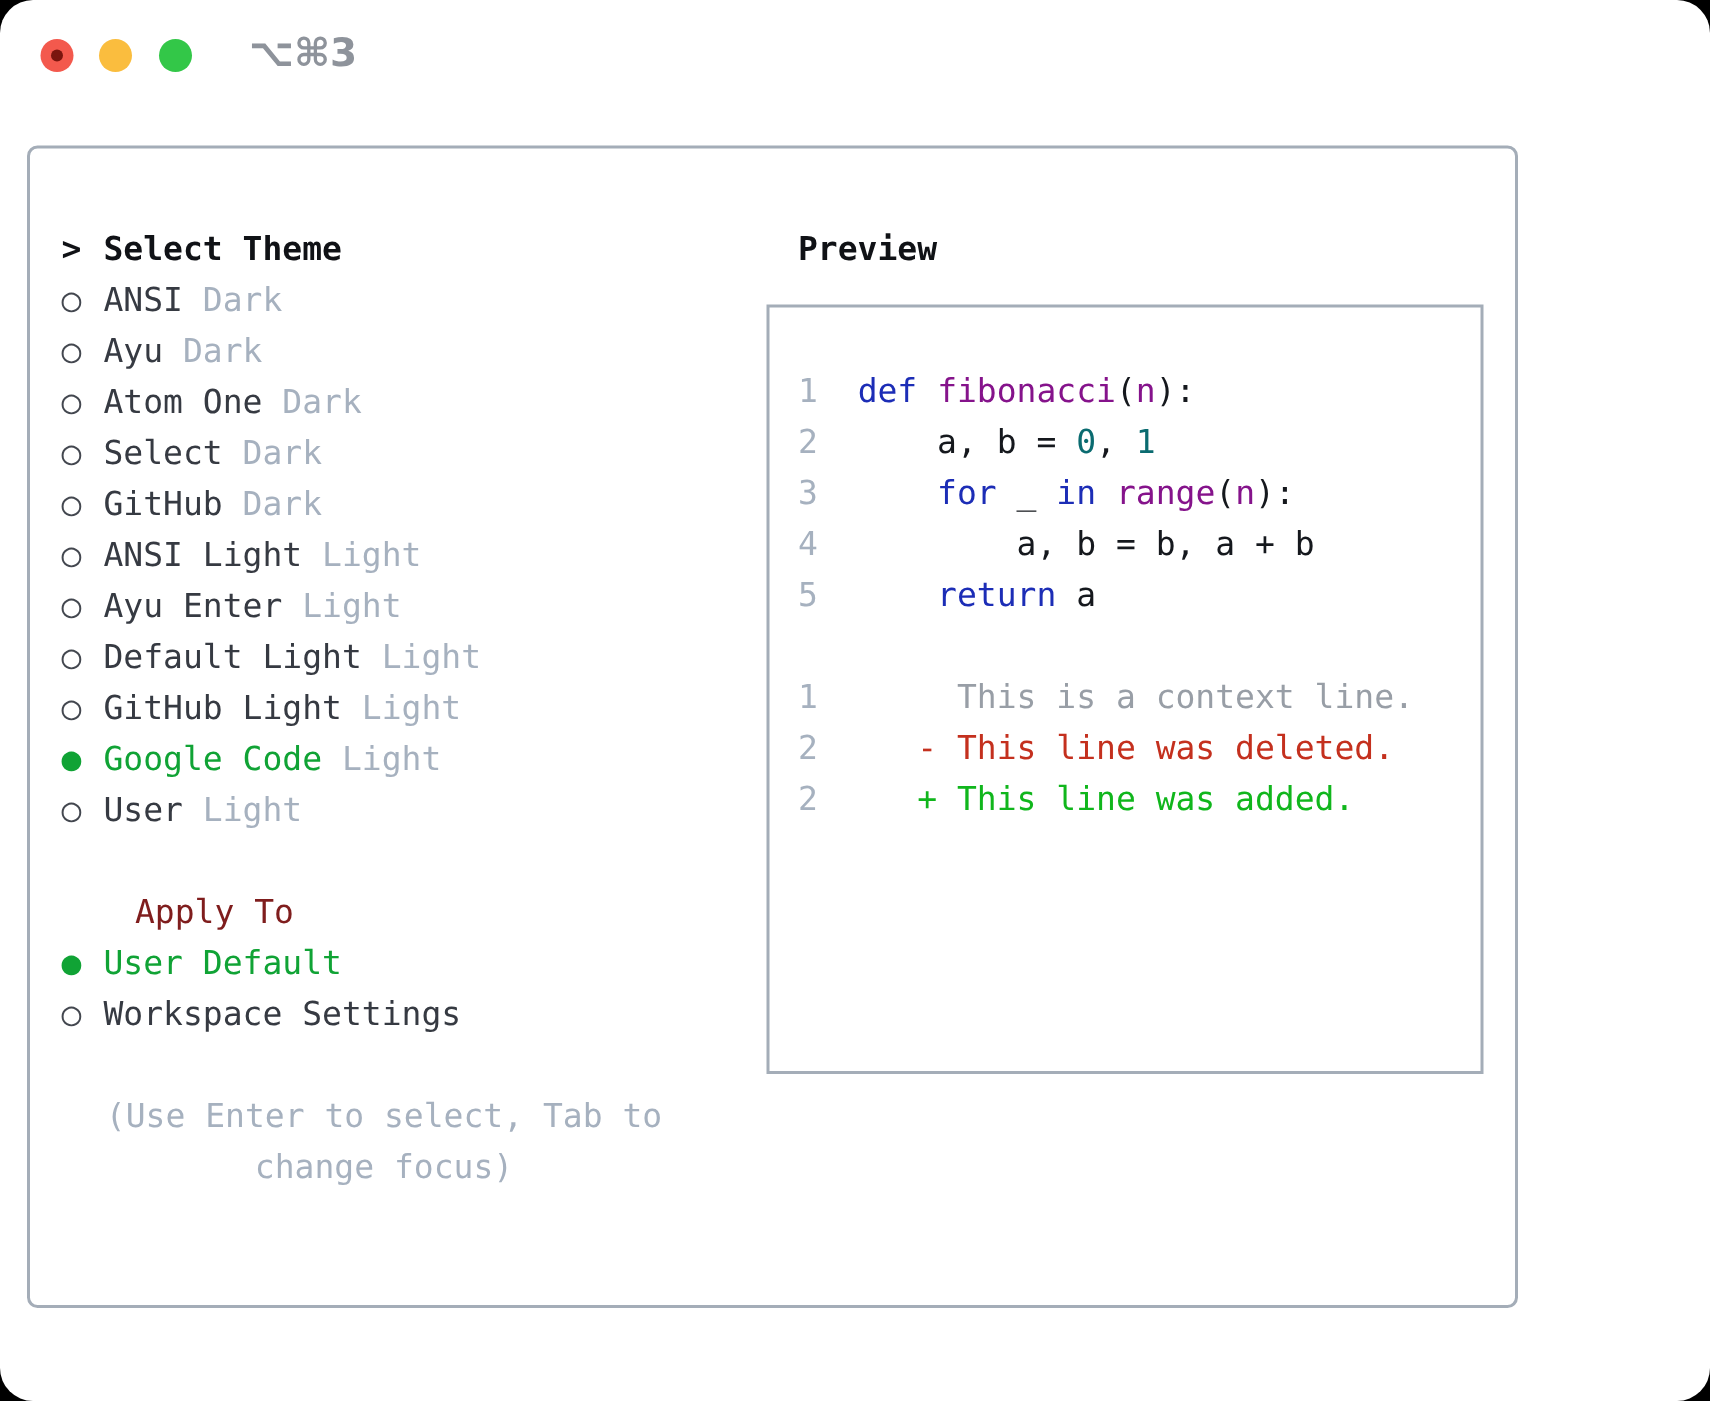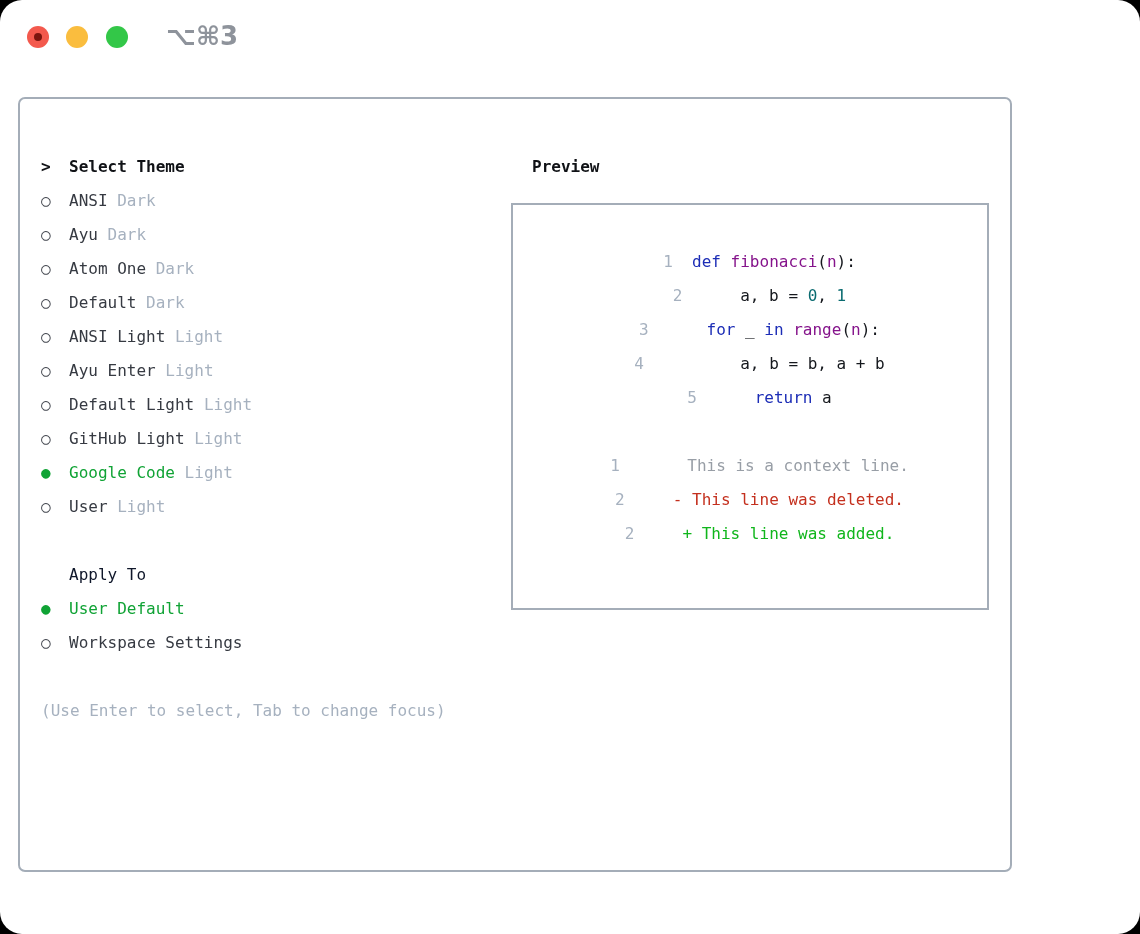--- a/index.html
+++ b/index.html
@@ -13,38 +13,38 @@
   .tl { position: absolute; top: 26px; width: 22px; height: 22px; border-radius: 50%; }
   .tl-0 { left: 27px; } .tl-1 { left: 66px; } .tl-2 { left: 106px; }
   .tl-inner { position: absolute; left: 7px; top: 7px; width: 8px; height: 8px;
     border-radius: 50%; background: var(--c-tlreddot, #7a150e); }
   .win-title { position: absolute; left: 166px; top: 21px; font-size: 26px; font-weight: bold;
     color: var(--c-title, #8e939b); font-family: "DejaVu Sans", "DejaVu Sans Mono", sans-serif; }
   
   .panel {
     position: absolute; left: 18px; top: 97px; width: 994px; height: 775px;
     border: 2px solid var(--c-border, #a4adb8); border-radius: 7px;
-    font-size: 16px; line-height: 34px; color: var(--c-text, #363a42); text-decoration: underline;
+    font-size: 22px; line-height: 34px; color: var(--c-text, #363a42); text-decoration: underline;
   }
   .left-col { position: absolute; left: 21px; top: 51px; width: 452px; }
   .row { white-space: pre; height: 34px; }
   .gut { display: inline-block; width: 28px; }
   .prompt, .hdr { font-weight: bold; color: #101216; }
-  .subhdr { color: #0f172a; }
+  .subhdr { color: #7f1d1d; margin-left: 21px; }
   .bullet { color: #43474f; }
   .bullet.sel { color: var(--c-green, #10a335); }
   .nm { color: var(--c-text, #363a42); }
   .nm.sel { color: var(--c-green, #10a335); margin-top: 29px; }
   .tag { color: var(--c-muted, #a6b1bf); }
   .spacer { height: 34px; }
-  .hint { color: var(--c-muted, #a6b1bf); width: 430px; white-space: normal; }
+  .hint { color: var(--c-muted, #a6b1bf); width: 430px; white-space: normal; text-align: center; }
   
   .preview-title { position: absolute; left: 512px; top: 51px; height: 34px; }
-  .preview-box { position: absolute; left: 491px; top: 104px; width: 478px; height: 407px;
-    border: 2px solid var(--c-border, #a4adb8); background: #fff; text-align: center; }
+  .preview-box { position: absolute; left: 491px; top: 104px; width: 478px; height: 513px;
+    border: 2px solid var(--c-border, #a4adb8); background: #fff; }
   .code { padding: 40px 0 0 19px; white-space: pre; }
   .cline { height: 34px; }
   .ln  { color: var(--c-lineno, #a6b1bf); }
   .kw  { color: var(--c-kw, #1c2db6); }
   .fn  { color: var(--c-fn, #85138b); }
   .nu  { color: var(--c-num, #0a6b70); }
   .pl  { color: #15181d; }
   .ctx { color: var(--c-ctx, #989ea6); }
   .del { color: var(--c-del, #c4301e); }
   .add { color: var(--c-add, #10b61c); }
@@ -65,21 +65,22 @@
 
   <div class="panel">
 
     <div class="left-col">
       <div class="row"><span class="gut prompt">&gt;</span><span class="hdr">Select Theme</span></div>
 
       <div id="theme-items">
           <div class="row"><span class="gut bullet">○</span><span class="nm">ANSI</span> <span class="tag">Dark</span></div>
           <div class="row"><span class="gut bullet">○</span><span class="nm">Ayu</span> <span class="tag">Dark</span></div>
           <div class="row"><span class="gut bullet">○</span><span class="nm">Atom One</span> <span class="tag">Dark</span></div>
-          <div class="row"><span class="gut bullet">○</span><span class="nm">Default</span> <span class="tag">Dark</span></div>
+          <div class="row"><span class="gut bullet">○</span><span class="nm">Select</span> <span class="tag">Dark</span></div>
+          <div class="row"><span class="gut bullet">○</span><span class="nm">GitHub</span> <span class="tag">Dark</span></div>
           <div class="row"><span class="gut bullet">○</span><span class="nm">ANSI Light</span> <span class="tag">Light</span></div>
           <div class="row"><span class="gut bullet">○</span><span class="nm">Ayu Enter</span> <span class="tag">Light</span></div>
           <div class="row"><span class="gut bullet">○</span><span class="nm">Default Light</span> <span class="tag">Light</span></div>
           <div class="row"><span class="gut bullet">○</span><span class="nm">GitHub Light</span> <span class="tag">Light</span></div>
           <div class="row"><span class="gut bullet sel">●</span><span class="nm sel">Google Code</span> <span class="tag">Light</span></div>
           <div class="row"><span class="gut bullet">○</span><span class="nm">User</span> <span class="tag">Light</span></div>
         </div>
 
       <div class="row spacer"></div>
 

